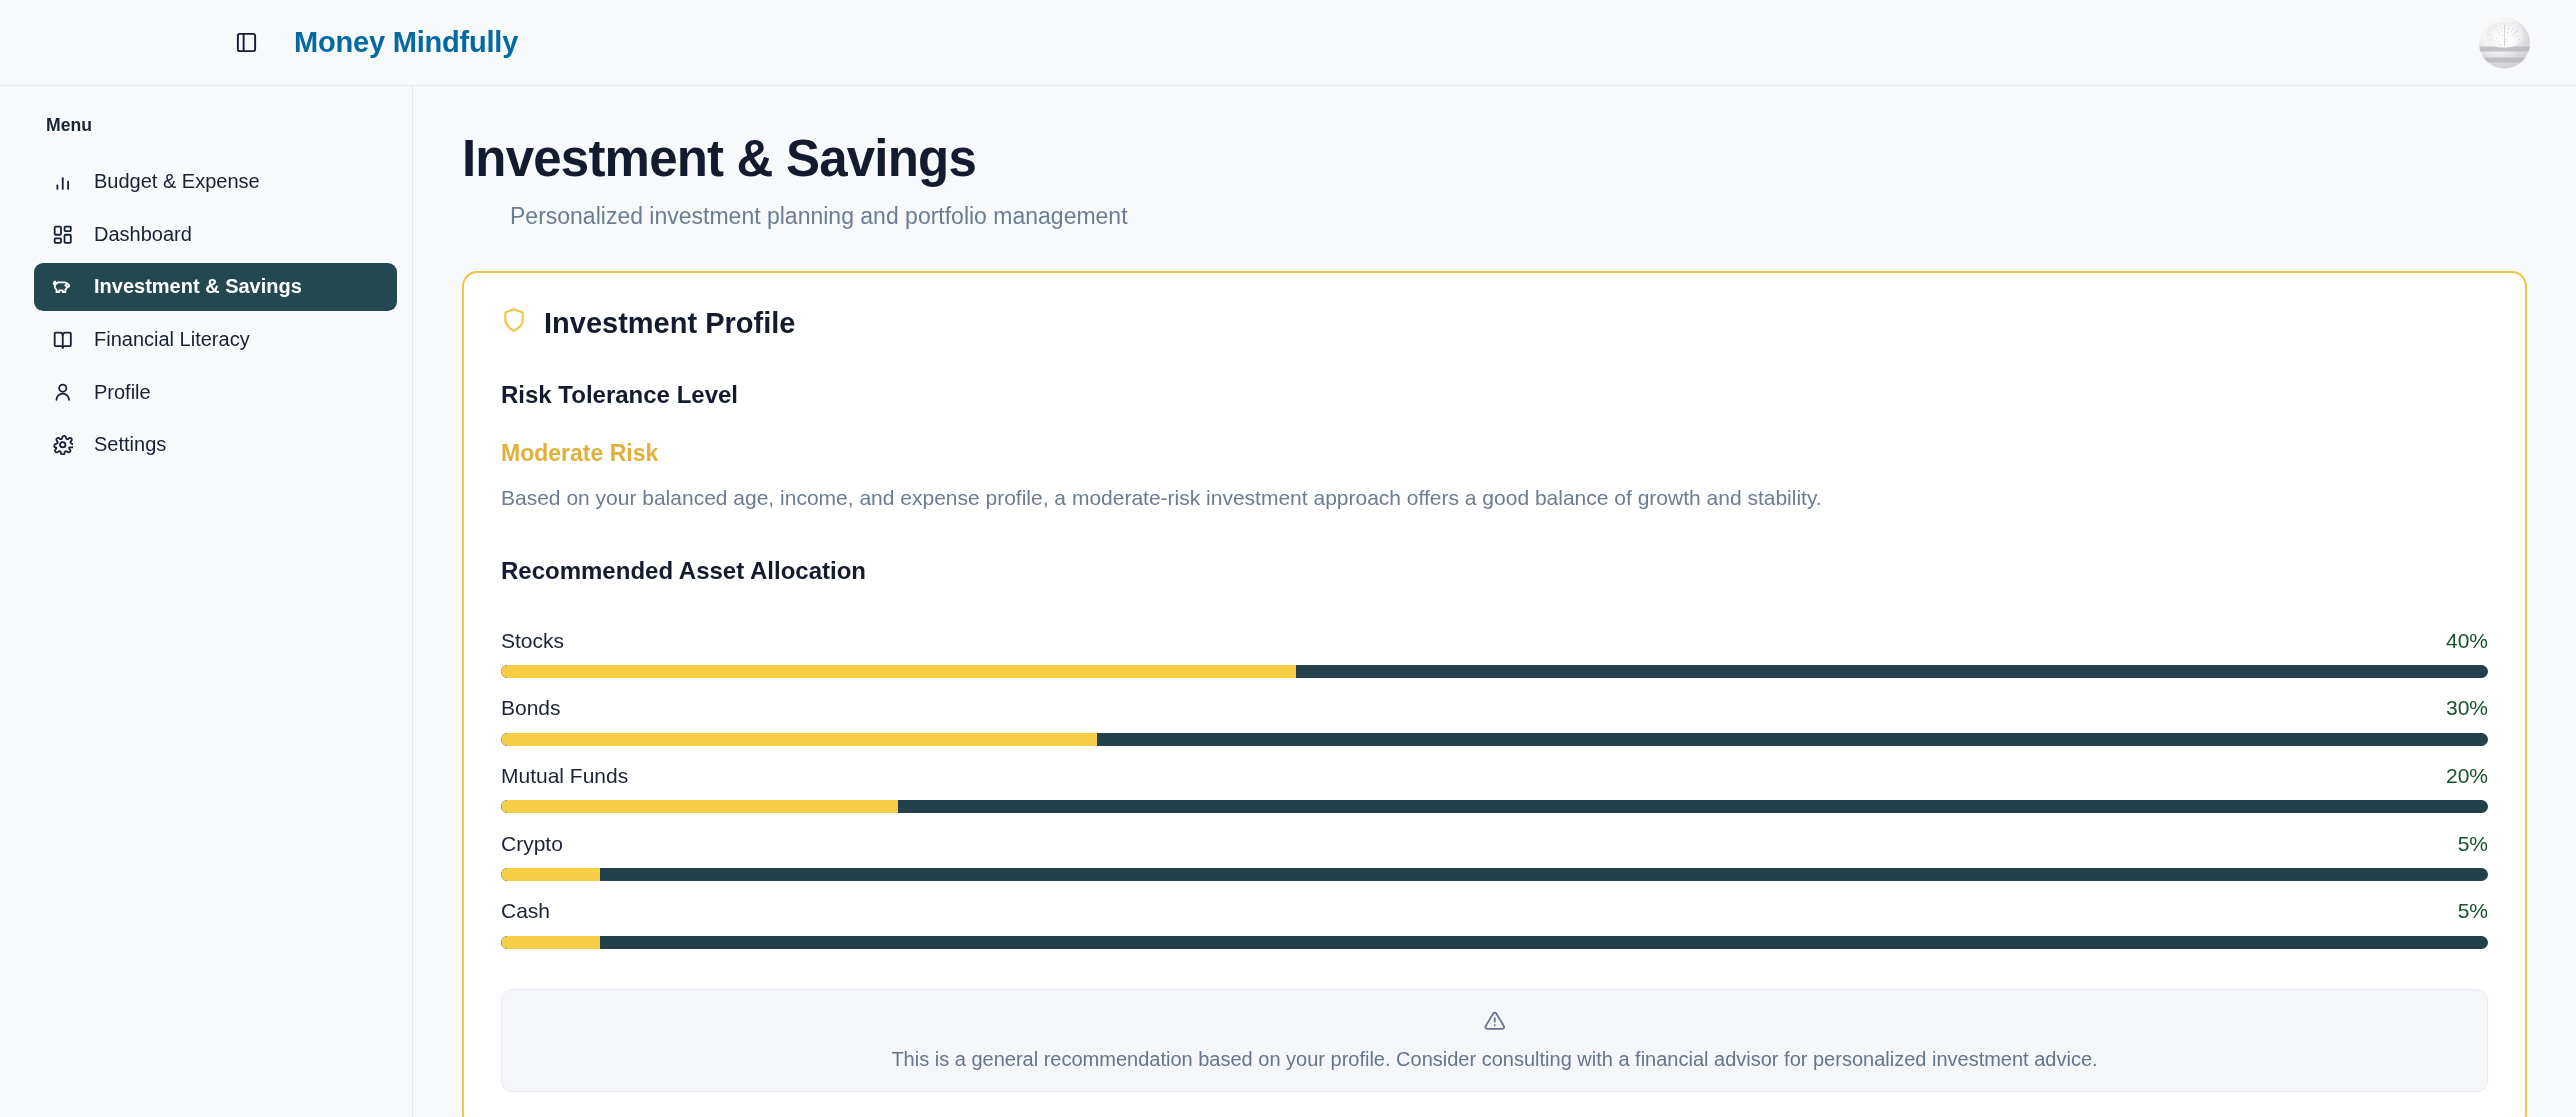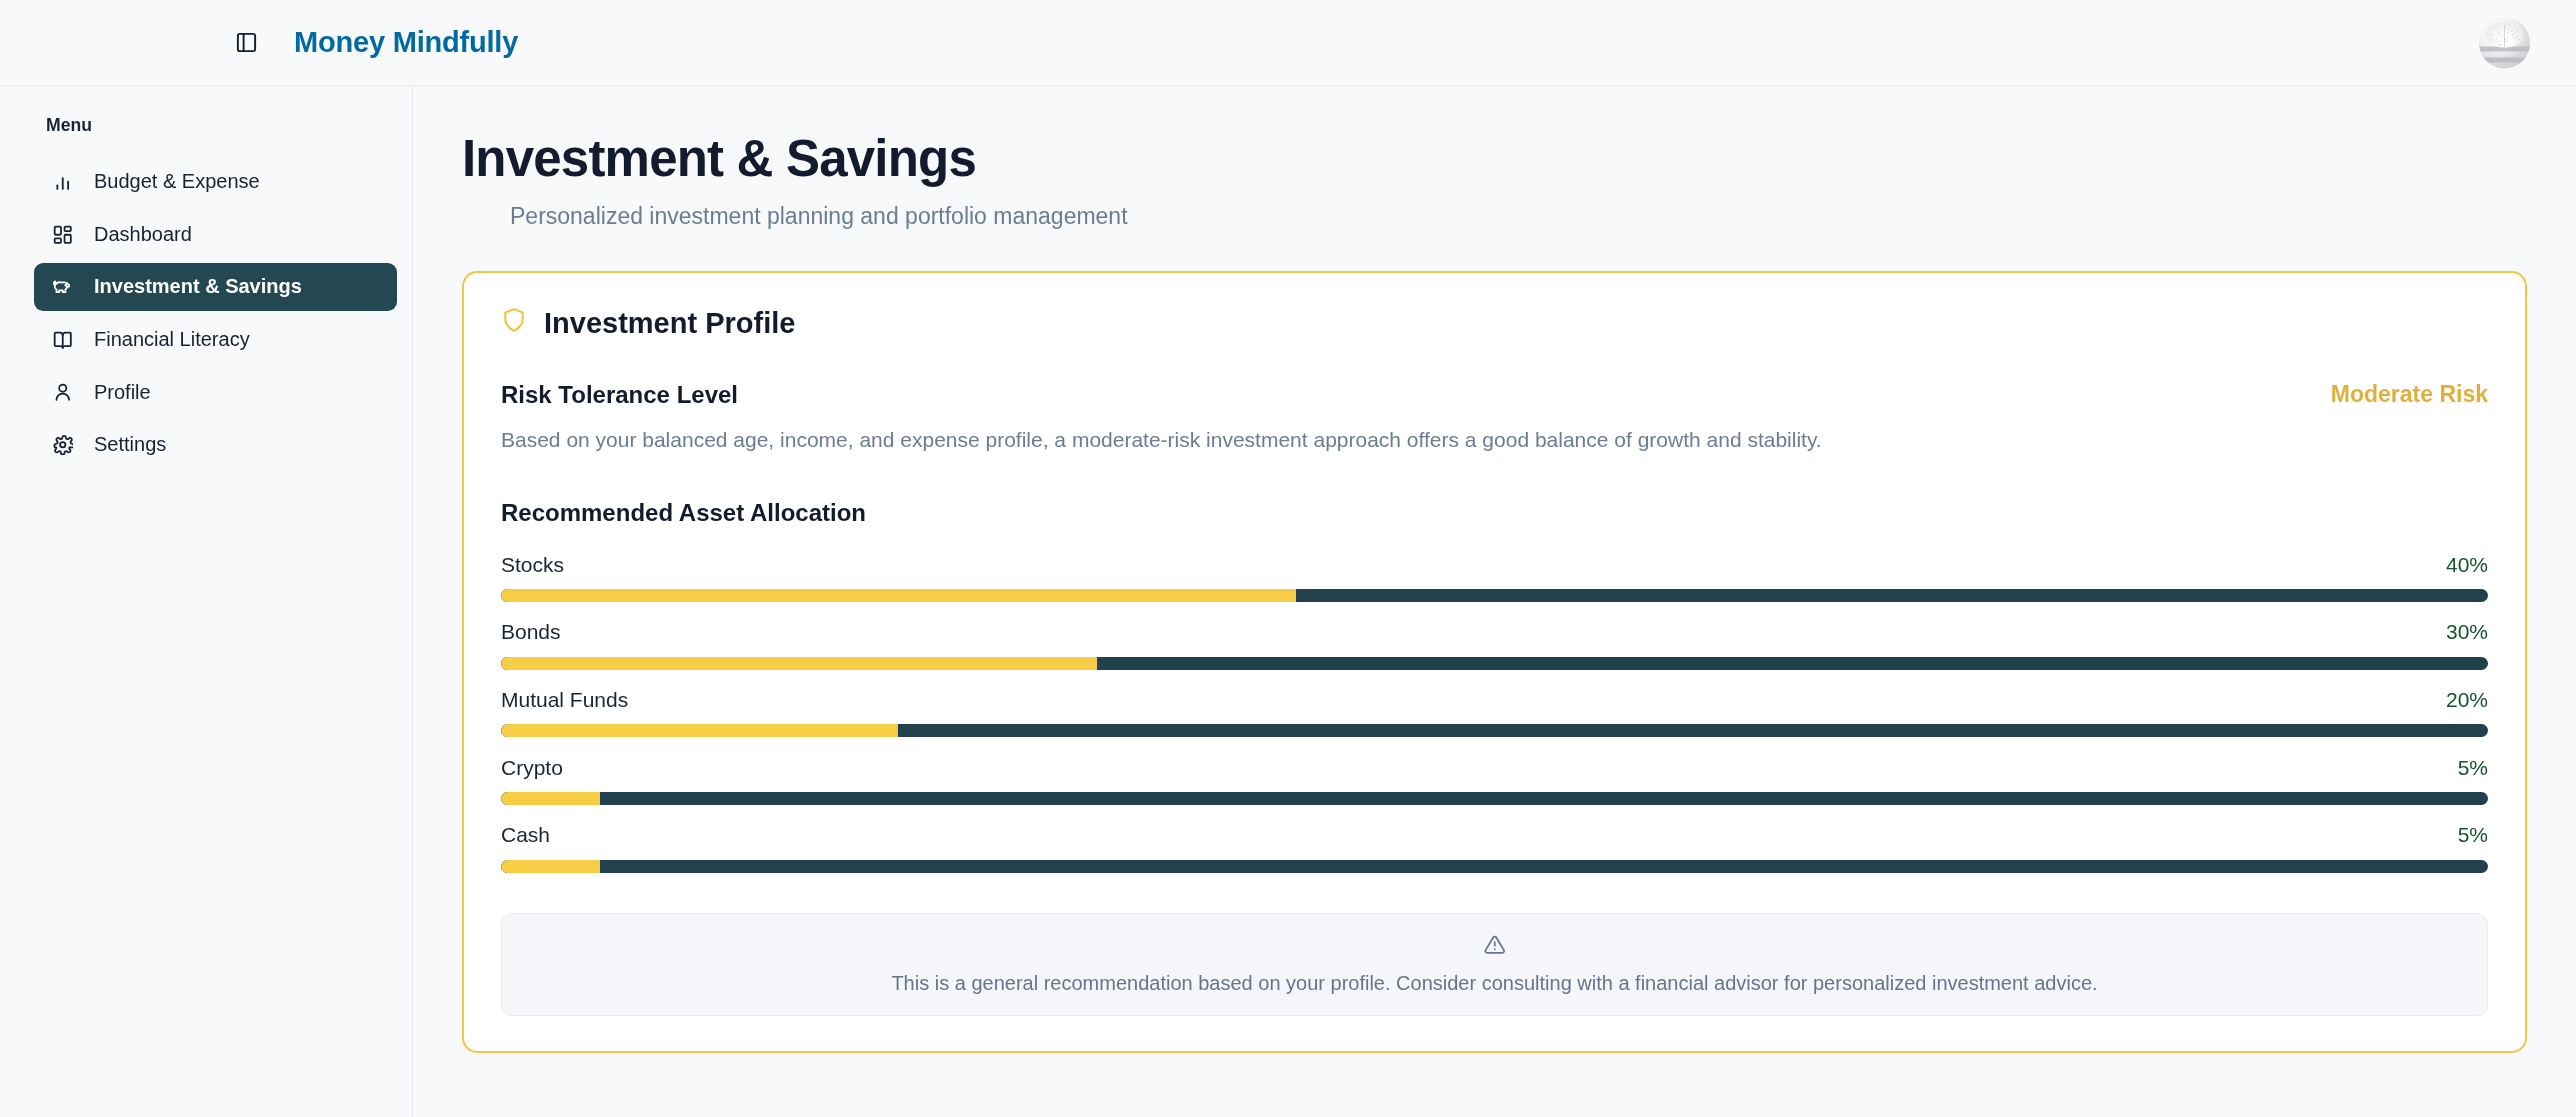--- a/index.html
+++ b/index.html
@@ -87,28 +87,28 @@
   .card {
     margin-top: 41px;
     background: #ffffff;
     border: 2.3px solid #f0c64a;
     border-radius: 15.3px;
     padding: 34px 37px 35px 37px;
   }
   .card-head { display: flex; gap: 17px; }
   .card-title { font-size: 29px; font-weight: 700; color: #141b2e; }
 
-  .sec-row { margin-top: 41px; display: flex; align-items: flex-start; justify-content: space-between; gap: 31px; }
+  .sec-row { margin-top: 41px; display: flex; align-items: flex-start; justify-content: space-between; gap: 31px; flex-direction: column; }
   .sec-title { font-size: 24px; font-weight: 700; color: #141b2e; }
   .risk-badge { font-size: 23px; font-weight: 700; color: #e0b03a; white-space: nowrap; }
   .sec-desc { margin-top: 17px; font-size: 21px; color: #6b7c93; line-height: 1.35; }
 
   .alloc-title { margin-top: 44px; font-size: 24px; font-weight: 700; color: #141b2e; }
 
-  .bars { margin-top: 26px; }
+  .bars { margin-top: 44px; }
   .bar-row { margin-bottom: 18.4px; }
   .bar-row:last-child { margin-bottom: 0; }
   .bar-head { display: flex; justify-content: space-between; align-items: baseline; }
   .bar-name { font-size: 21px; color: #1b2437; }
   .bar-pct { font-size: 21px; color: #14532d; }
   .bar-track {
     margin-top: 12.3px; height: 13px; border-radius: 7px;
     background: #22414c; overflow: hidden;
   }
   .bar-fill { height: 100%; background: #f7cd46; border-radius: 7px 0 0 7px; }

